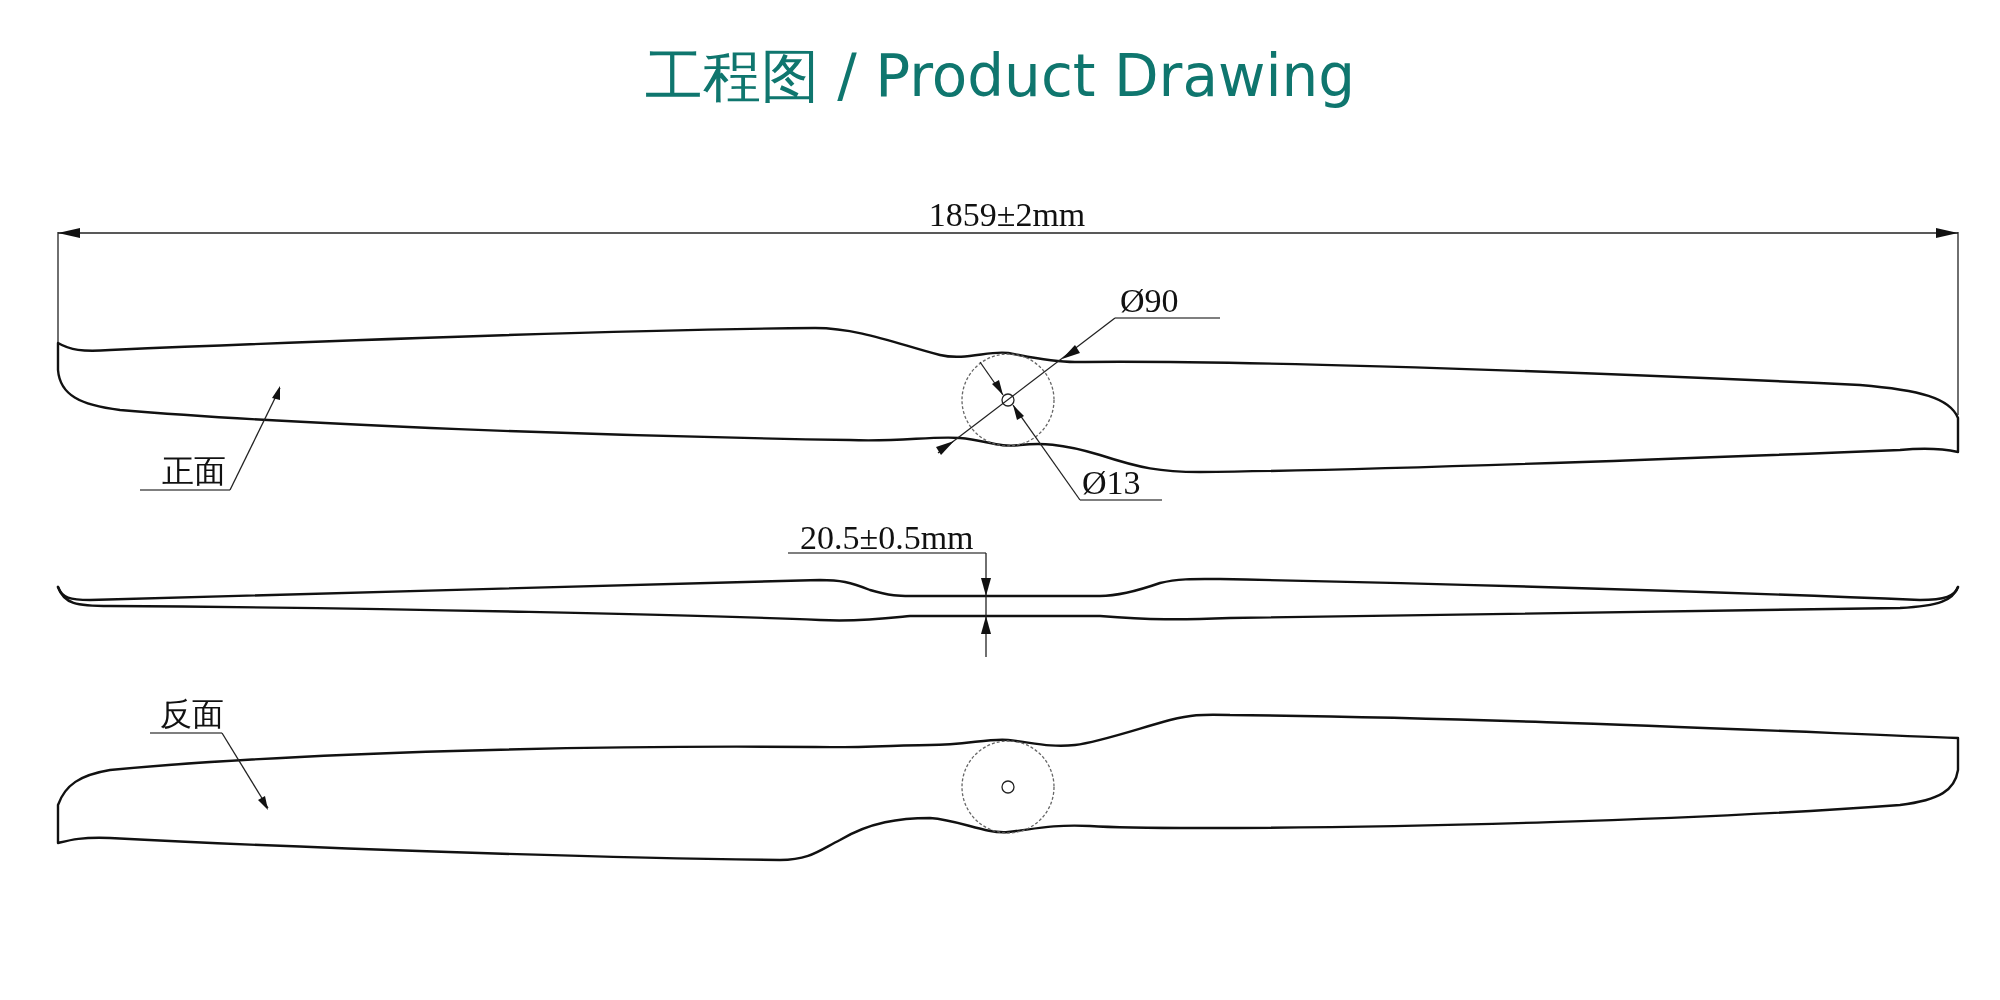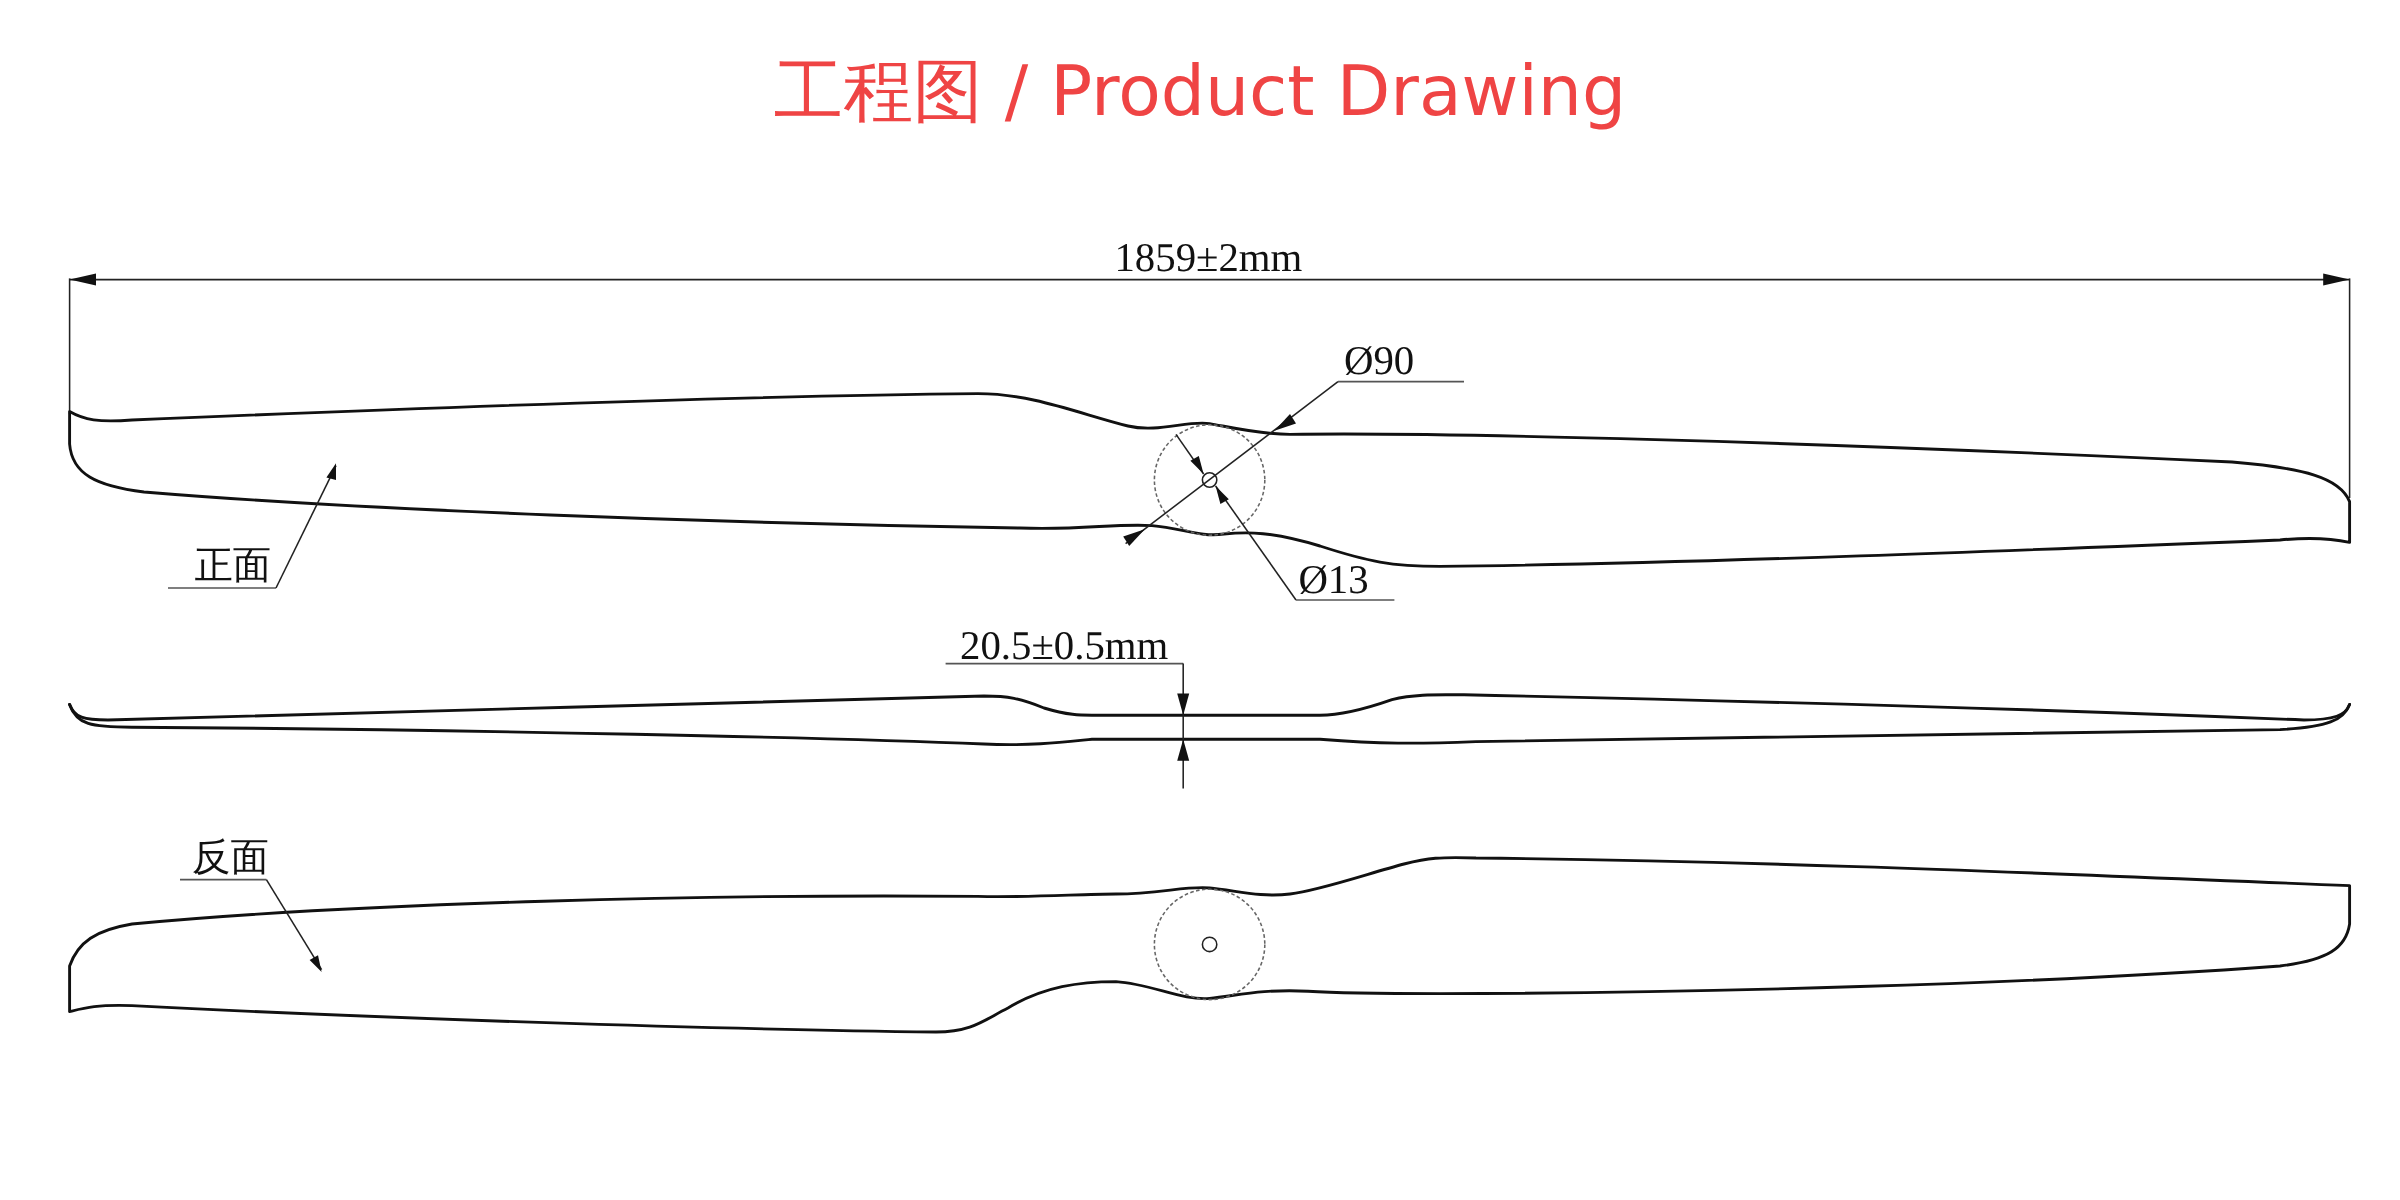--- a/index.html
+++ b/index.html
@@ -1,19 +1,19 @@
 <!DOCTYPE html>
 <html><head>
 <meta charset="utf-8">
 <style>
   html, body { margin:0; padding:0; background:#ffffff; }
   body { width:2000px; height:1000px; position:relative; overflow:hidden; }
   .title {
     position:absolute; left:0; top:38px; width:2000px; text-align:center;
-    font-family:"DejaVu Sans", sans-serif; font-size:58px; color:#ef4444;
+    font-family:"DejaVu Sans", sans-serif; font-size:58px; color:#0f766e;
     letter-spacing:0px;
   }
   svg.drawing { position:absolute; left:0; top:0; }
   .dimtext { font-family:"Liberation Serif", serif; font-size:34px; fill:#111111; }
   .cntext { font-family:"DejaVu Sans", sans-serif; font-size:32px; fill:#111111; }
   .outline { fill:none; stroke:#111111; stroke-width:2.4; stroke-linejoin:round; stroke-linecap:round; }
   .thin { fill:none; stroke:#222222; stroke-width:1.3; }
   .leader { fill:none; stroke:#555555; stroke-width:1.3; }
   .dashed { fill:none; stroke:#666666; stroke-width:1.3; stroke-dasharray:3,2; }
   .arrow { fill:#111111; stroke:none; }

